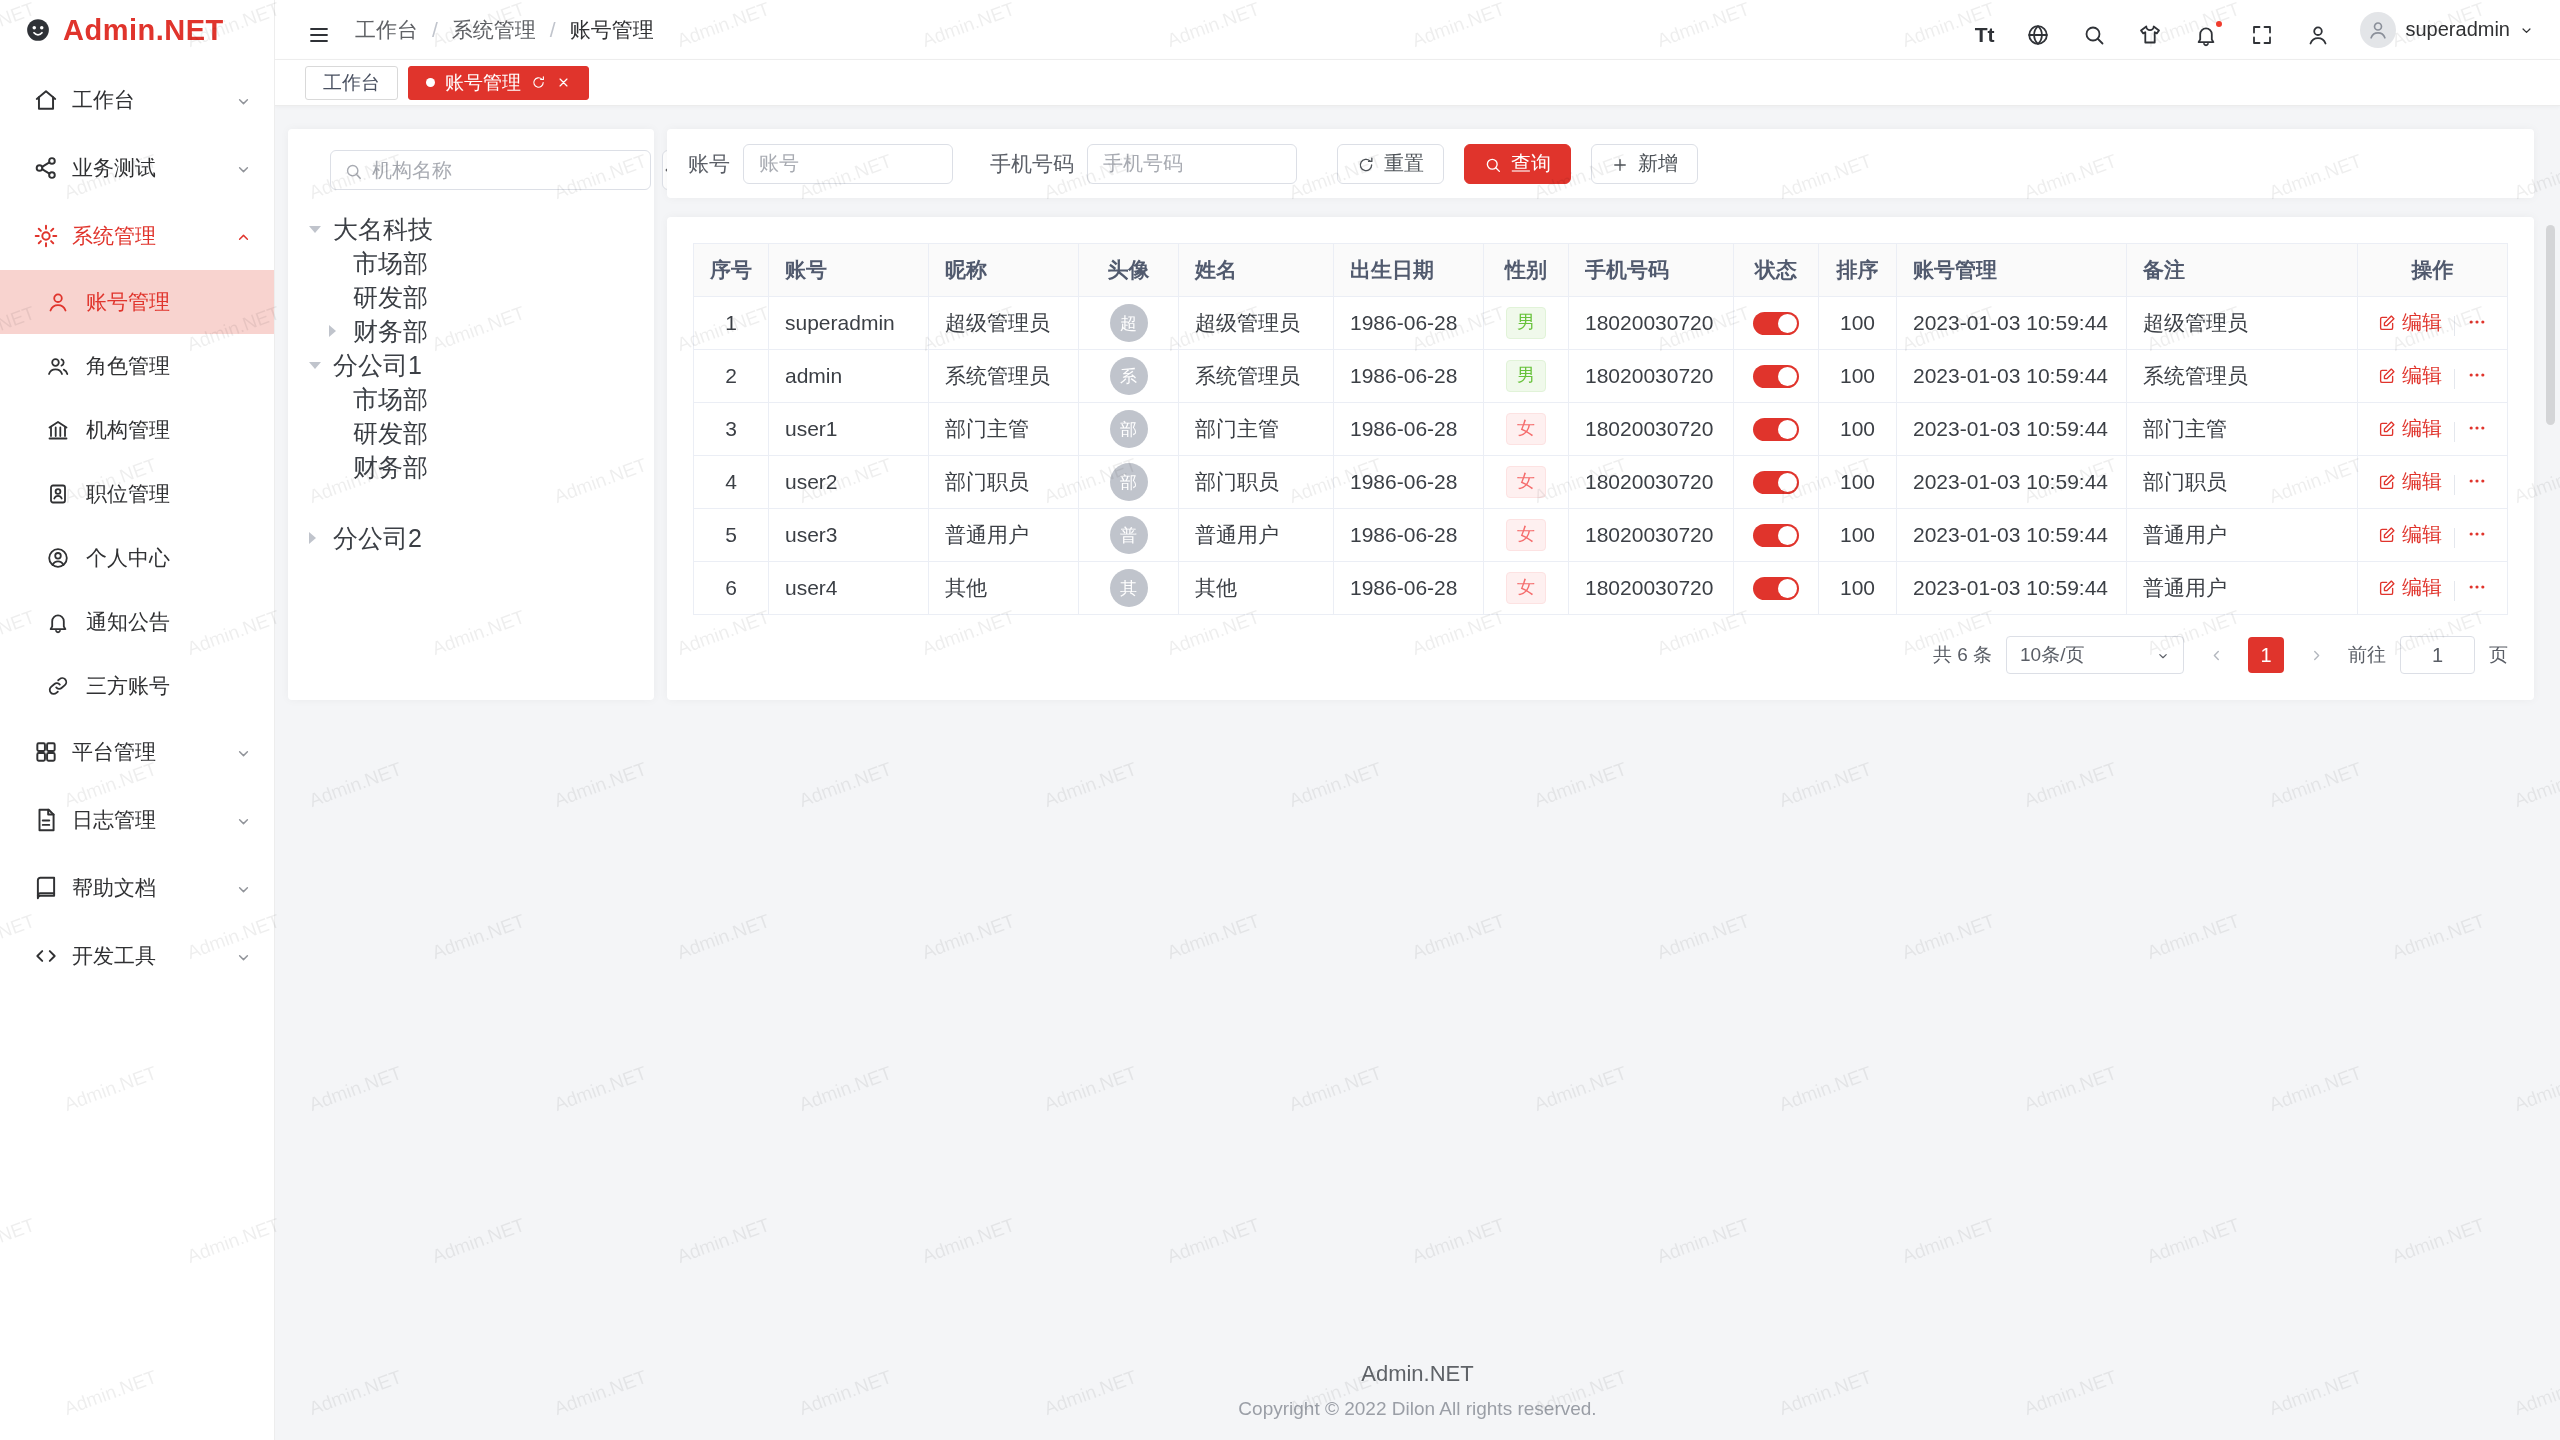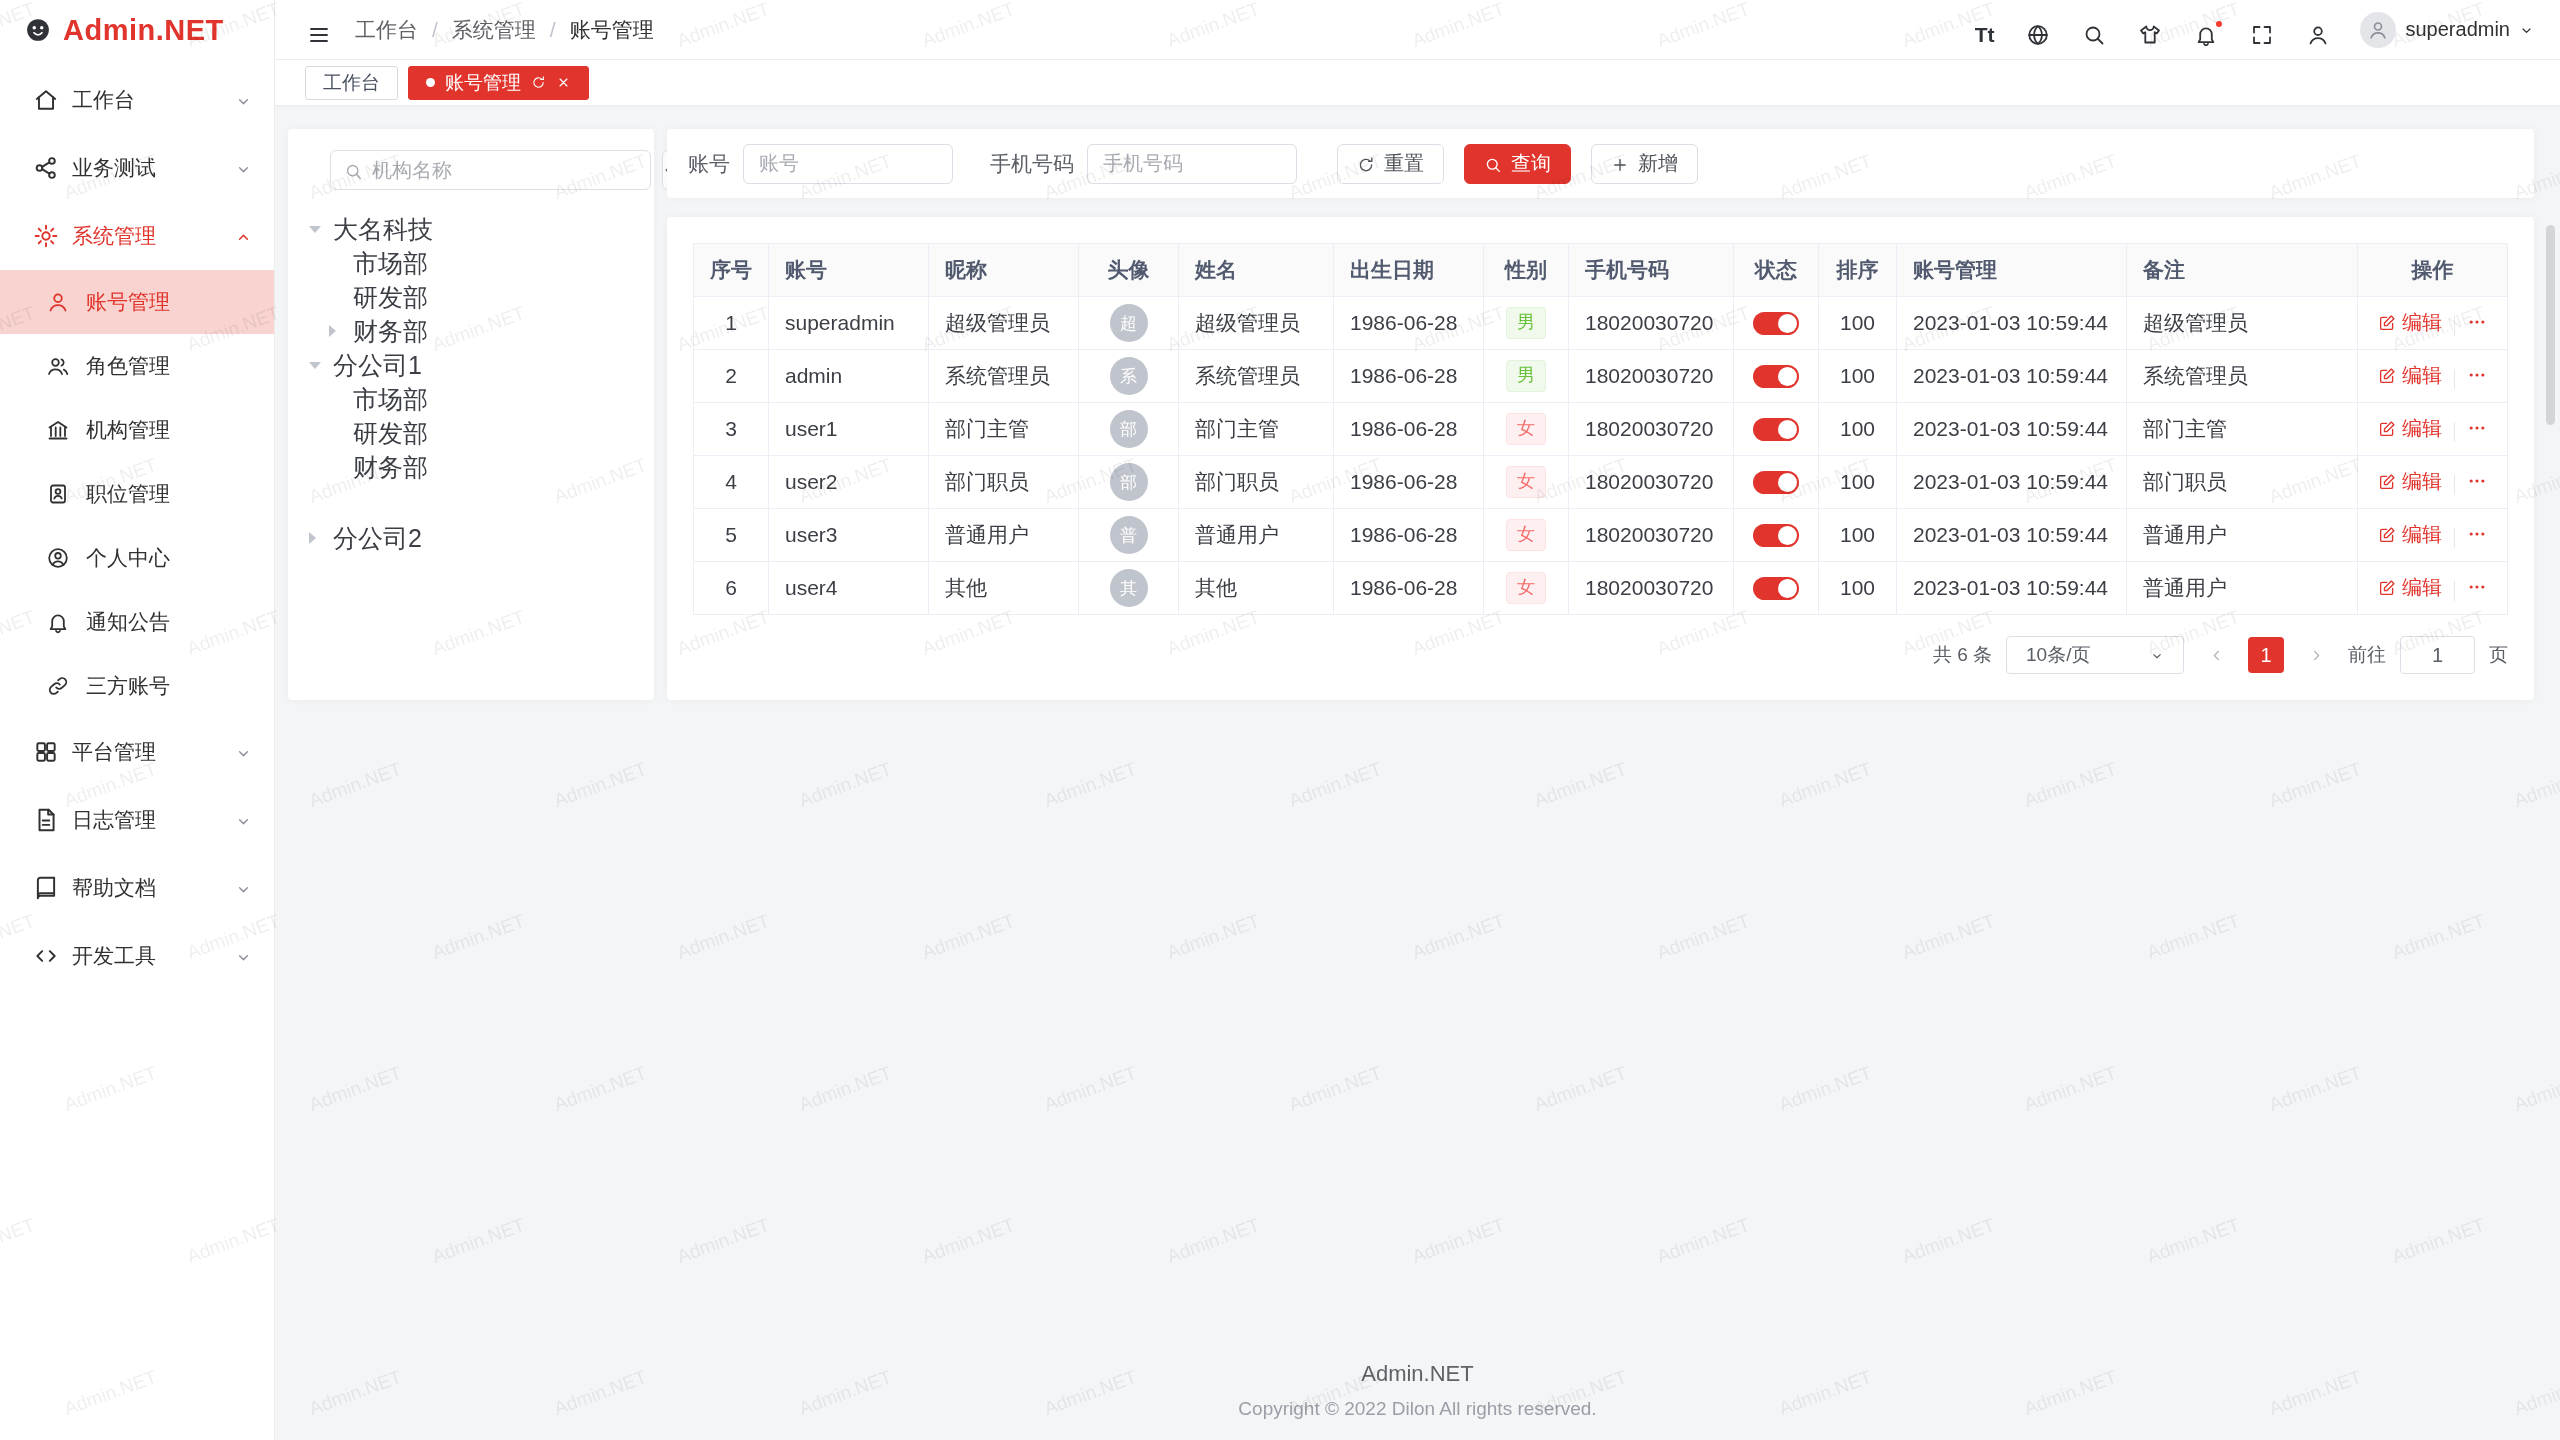--- a/index.html
+++ b/index.html
@@ -82,21 +82,21 @@
   .tag-green { color:#67c23a; background:#f0f9eb; border:1px solid #e1f3d8; }
   .tag-red { color:#f56c6c; background:#fef0f0; border:1px solid #fde2e2; }
   .toggle { width:46px; height:23px; border-radius:12px; background:var(--primary); position:relative; display:inline-block; vertical-align:middle; cursor:pointer; }
   .toggle::after { content:""; position:absolute; right:2px; top:2px; width:19px; height:19px; border-radius:50%; background:#fff; }
   .op-edit { color:var(--primary); display:inline-flex; align-items:center; gap:6px; font-size:20px; cursor:pointer; }
   .op-divider { display:inline-block; width:1px; height:20px; background:#e4e7ed; margin:0 12px; vertical-align:middle; }
   .op-more { color:var(--primary); display:inline-flex; align-items:center; cursor:pointer; }
 
   
   .pagination { margin-top:21px; display:flex; align-items:center; justify-content:flex-end; gap:14px; font-size:19px; color:#5a5e66; }
-  .pg-size { height:38px; min-width:178px; border:1px solid #dcdfe6; border-radius:4px; display:inline-flex; align-items:center; justify-content:space-between; padding:0 19px; color:#5a5e66; cursor:pointer; background:#fff; }
+  .pg-size { height:38px; min-width:178px; border:1px solid #dcdfe6; border-radius:4px; display:inline-flex; align-items:center; justify-content:space-between; padding:0 13px; color:#5a5e66; cursor:pointer; background:#fff; }
   .pg-arrow { width:36px; height:36px; display:inline-flex; align-items:center; justify-content:center; color:#b4b8bf; cursor:pointer; }
   .pg-num { width:36px; height:36px; background:var(--primary); color:#fff; border-radius:4px; display:inline-flex; align-items:center; justify-content:center; font-size:20px; cursor:pointer; }
   .pg-input { width:75px; height:38px; border:1px solid #dcdfe6; border-radius:4px; text-align:center; font-size:20px; color:#5a5e66; outline:none; font-family:inherit; }
 
   
   .footer { margin-top:auto; text-align:center; padding-bottom:20px; flex-shrink:0; }
   .footer-title { font-size:22px; color:#5f6368; margin-bottom:11px; }
   .footer-copy { font-size:19px; color:#9a9ea6; }
 
   

